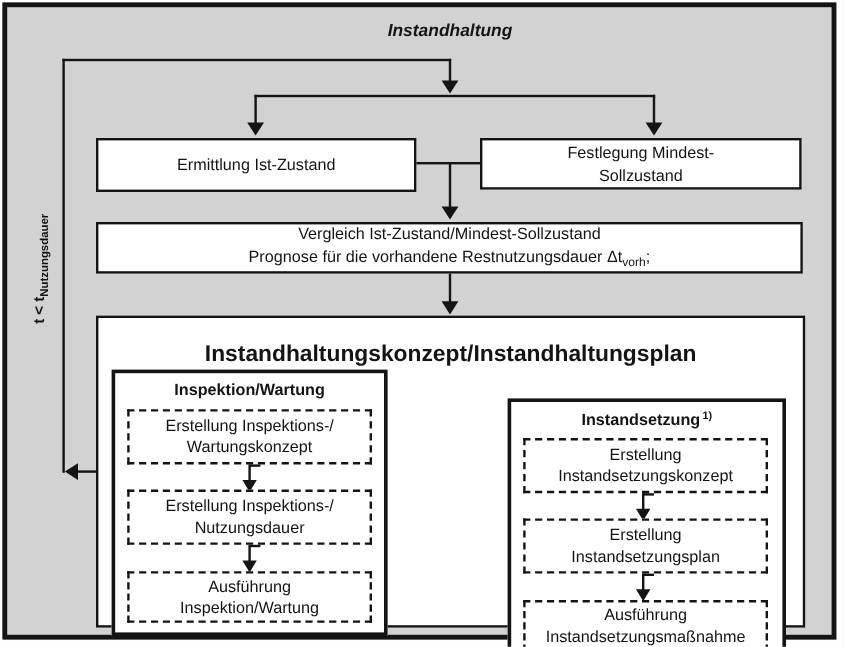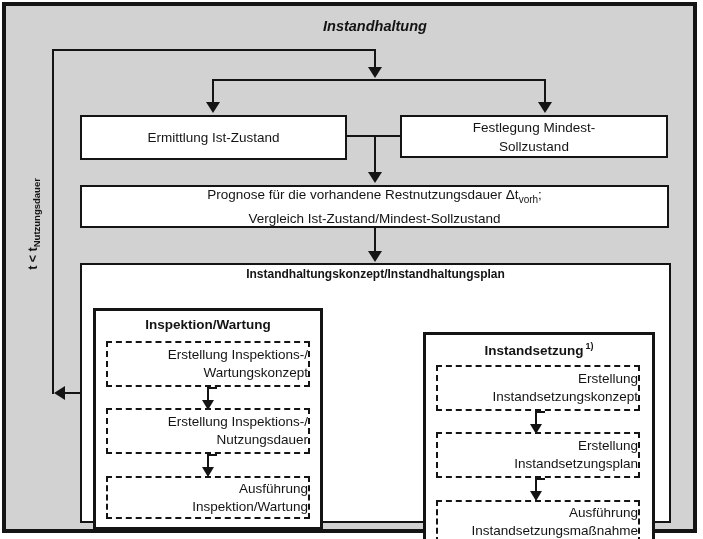--- a/index.html
+++ b/index.html
@@ -32,36 +32,36 @@
     position:absolute; box-sizing:border-box; background:var(--fill);
     border:2px solid var(--line); display:flex; flex-direction:column;
     align-items:center; justify-content:center; text-align:center;
     font-size:13.5px; line-height:19px;
   }
   .plan{
     position:absolute; left:80px; top:263px; width:591px; height:260px;
     box-sizing:border-box; background:var(--fill); border:2px solid var(--line);
   }
   .plan-title{
-    position:absolute; left:0; top:2px; width:100%;
-    text-align:center; font-weight:bold; font-size:12px;
+    position:absolute; left:0; top:20px; width:100%;
+    text-align:center; font-weight:bold; font-size:19px;
   }
   .panel{
     position:absolute; box-sizing:border-box; border:3px solid var(--line);
     background:var(--fill); width:230px; height:222px; top:23px;
   }
   .panel-header{
     position:absolute; left:0; top:6px; width:100%;
     text-align:center; font-weight:bold; font-size:13.5px;
   }
   .panel-header sup{font-size:9px; margin-left:2px;}
   .step{
     position:absolute; box-sizing:border-box; border:2px dashed var(--line);
     background:var(--fill); display:flex; flex-direction:column;
-    align-items:flex-end; justify-content:center; text-align:center;
+    align-items:center; justify-content:center; text-align:center;
     font-size:13.5px; line-height:18px; width:204px; left:10px;
   }
   .step-arrow{position:absolute; width:18px; height:23px;}
   .step-arrow .stem{position:absolute; left:5px; top:0; width:2px; height:14px; background:var(--line);}
   .step-arrow .tick{position:absolute; left:6px; top:0; width:9px; height:2px; background:var(--line);}
   .step-arrow .head{position:absolute; left:0; top:13px; width:0; height:0;
     border-left:6px solid transparent; border-right:6px solid transparent;
     border-top:10px solid var(--line);}
   .side-label{
     position:absolute; left:34px; top:224px; white-space:nowrap;
@@ -103,22 +103,22 @@
   </div>
   <div class="node" style="left:80px; top:115px; width:267px; height:45px;">
     <span>Ermittlung Ist-Zustand</span>
   </div>
 
   <div class="hline" style="left:347px; top:135px; width:53px; height:2px;"></div>
   <div class="vline" style="left:374px; top:135px; width:2px; height:40px;"></div>
   <div class="ah-down" style="left:368px; top:172px;"></div>
 
   <div class="node" style="left:80px; top:185px; width:589px; height:43px;">
+    <span>Vergleich Ist-Zustand/Mindest-Sollzustand</span>
     <span><span>Prognose für die vorhandene Restnutzungsdauer Δt</span><sub>vorh</sub><span>;</span></span>
-    <span>Vergleich Ist-Zustand/Mindest-Sollzustand</span>
   </div>
 
   <div class="vline" style="left:374px; top:228px; width:2px; height:25px;"></div>
   <div class="ah-down" style="left:368px; top:251px;"></div>
 
   <div class="plan">
     <div class="plan-title">Instandhaltungskonzept/Instandhaltungsplan</div>
 
     <div class="panel" style="left:11px;margin-top:20px;">
       <div class="panel-header">Inspektion/Wartung</div>

